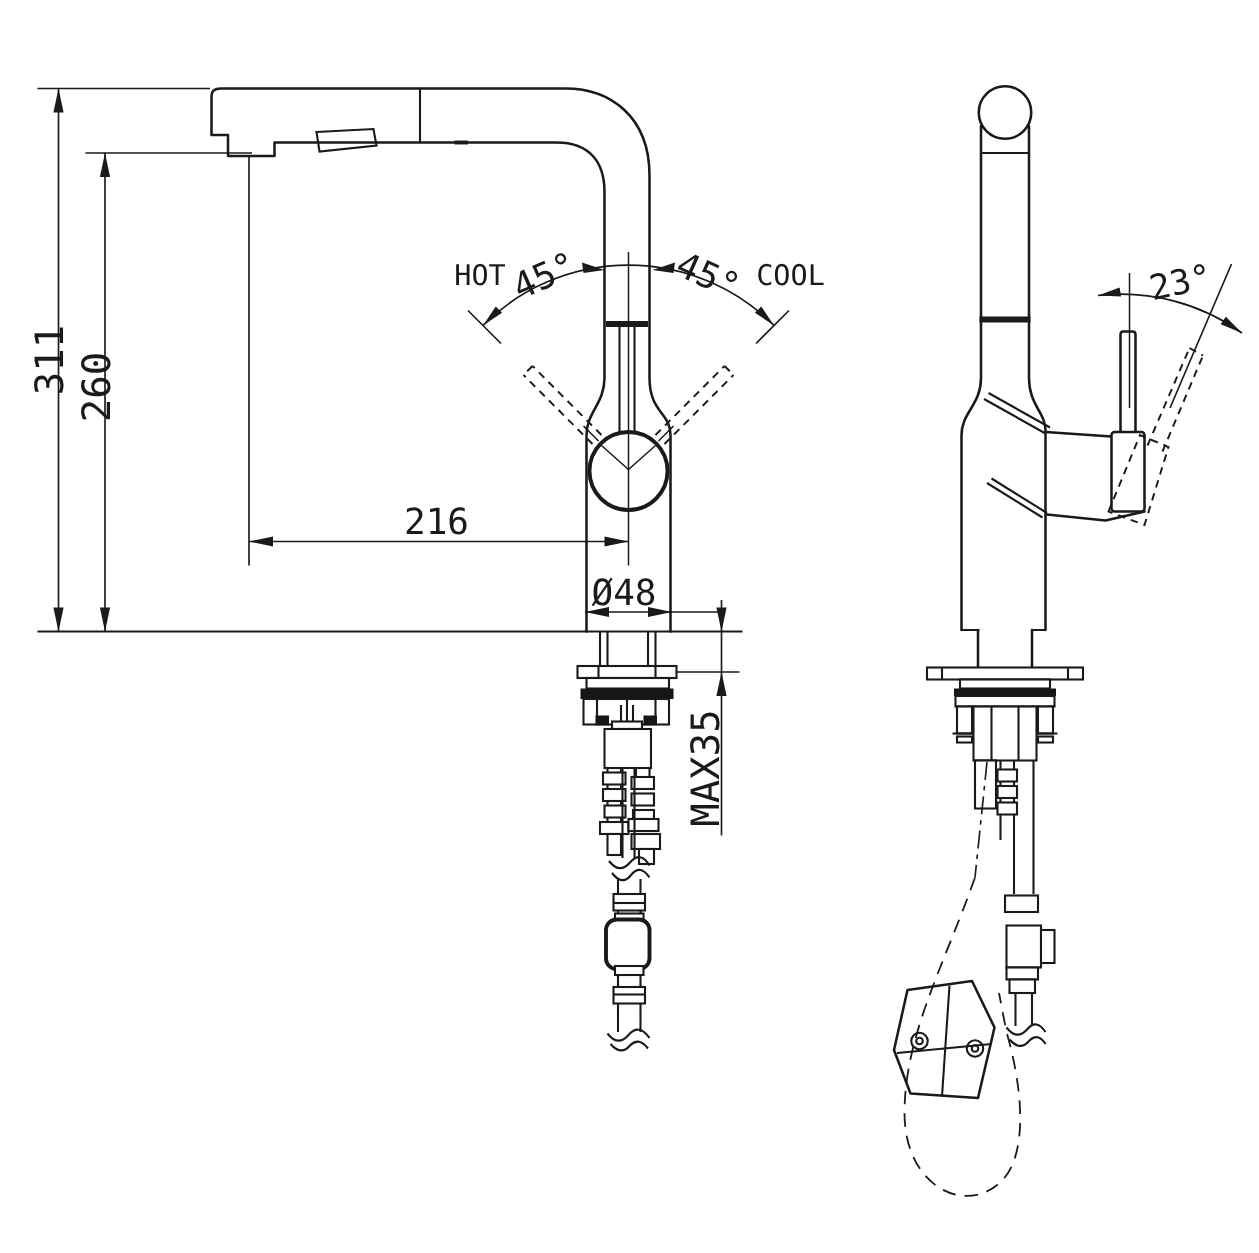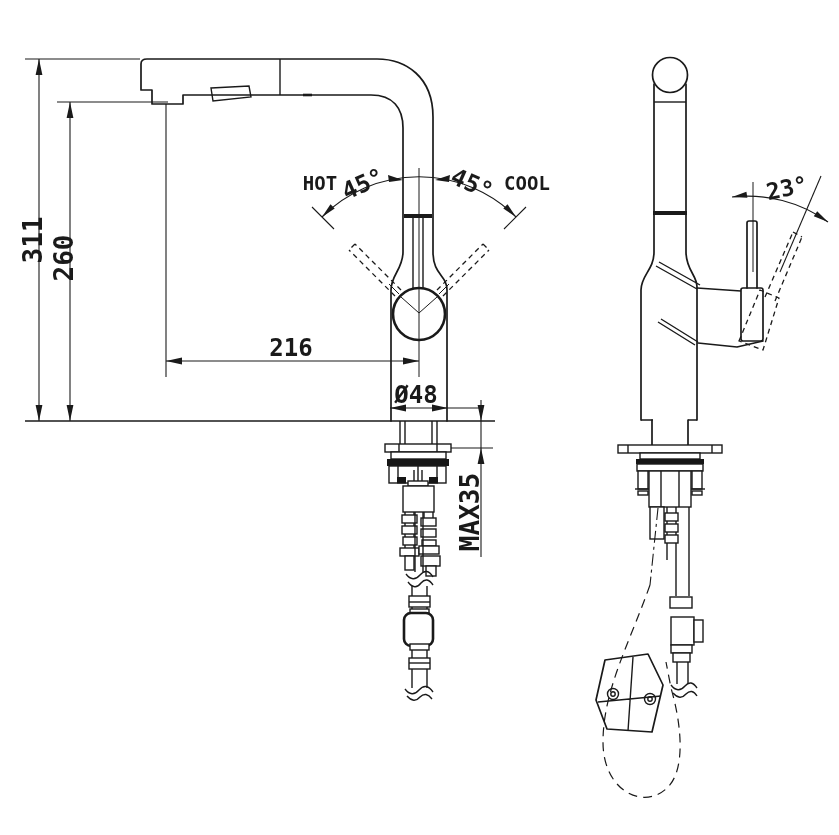--- a/index.html
+++ b/index.html
@@ -1,16 +1,16 @@
 <!DOCTYPE html>
 <html><head>
 <meta charset="utf-8">
 <style>
   html,body{margin:0;padding:0;background:#ffffff;}
-  .stage{width:839px;height:835px;position:relative;background:#fff;overflow:hidden;font-weight:bold;}
+  .stage{width:839px;height:835px;position:relative;background:#fff;overflow:hidden;}
   svg{display:block;}
   .obj{stroke:#1a1a1a;stroke-width:1.7;fill:none;stroke-linecap:round;stroke-linejoin:round;}
   .obj2{stroke:#1a1a1a;stroke-width:1.4;fill:none;stroke-linecap:butt;}
   .thick{stroke:#1a1a1a;stroke-width:2.6;fill:none;}
   .heavy{stroke:#1a1a1a;stroke-width:4;fill:none;}
   .fillblk{fill:#161616;stroke:none;}
   .wfill{fill:#ffffff;}
   .dim{stroke:#1a1a1a;stroke-width:1.1;fill:none;}
   .dimw{stroke:#1a1a1a;stroke-width:1.4;fill:none;}
   .thin{stroke:#1a1a1a;stroke-width:1;fill:none;}

